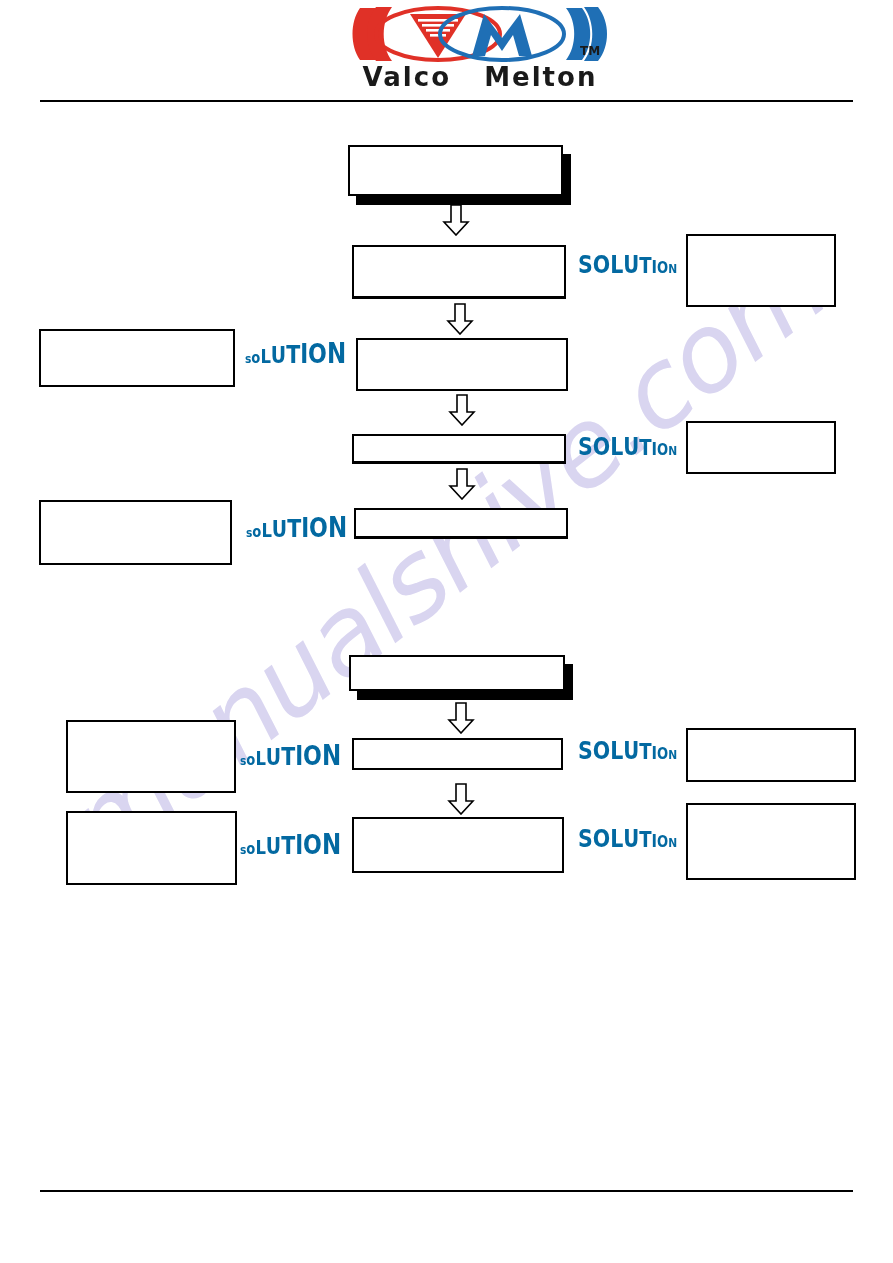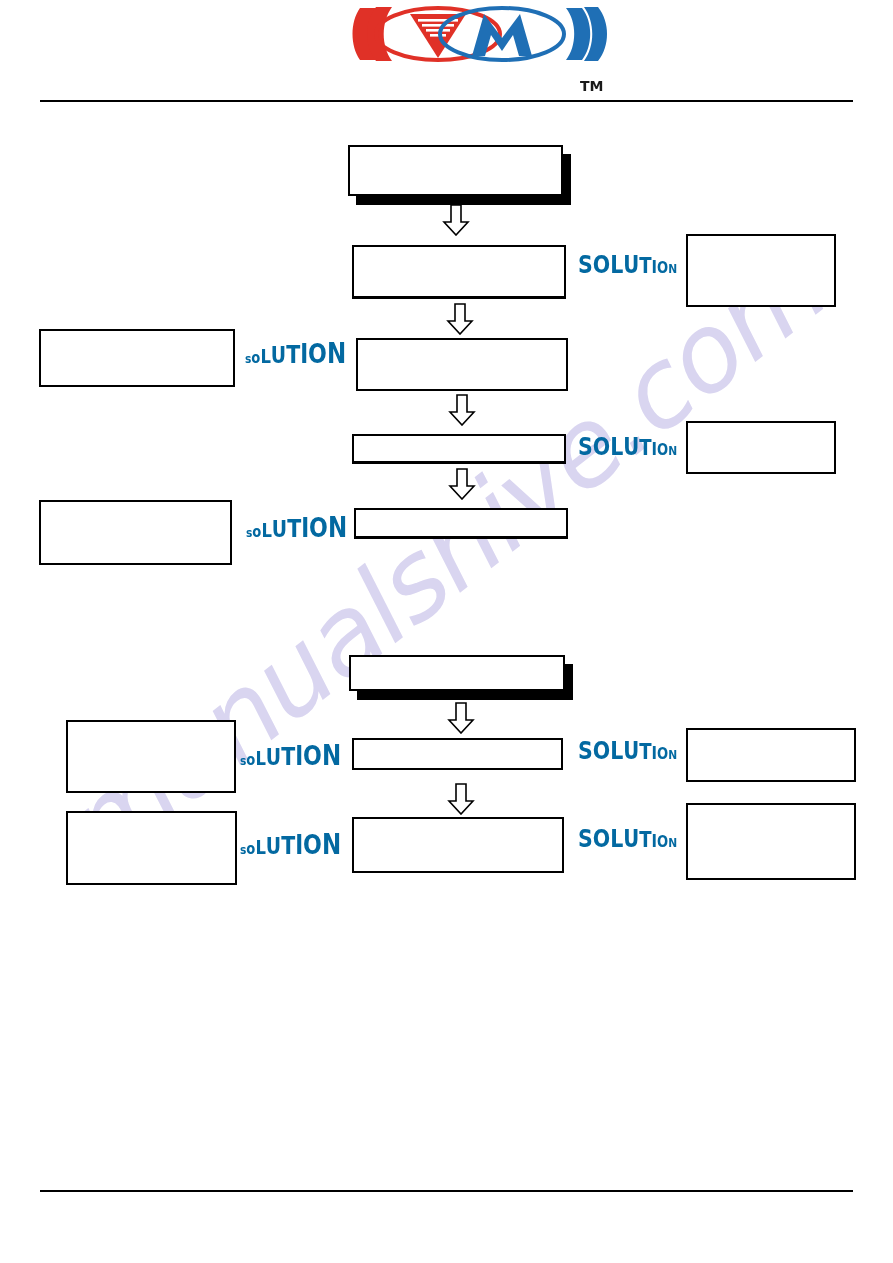--- a/index.html
+++ b/index.html
@@ -57,23 +57,23 @@
     font-family: "DejaVu Sans", sans-serif;
     font-weight: bold;
     font-size: 26px;
     letter-spacing: 2px;
     color: #1a1a1a;
     white-space: nowrap;
   }
   .tm-mark {
     position: absolute;
     left: 228px;
-    top: 74px;
+    top: 40px;
     font-family: "DejaVu Sans", sans-serif;
-    font-size: 14px;
+    font-size: 12px;
     font-weight: bold;
     color: #1a1a1a;
   }
 
   .rule {
     position: absolute;
     background: #000000;
     z-index: 2;
   }
   .rule-top { left: 40px; top: 100px; width: 813px; height: 2px; }
@@ -207,20 +207,24 @@
       <rect x="74" y="25" width="24" height="2.6" fill="#ffffff"></rect>
       <rect x="78" y="30" width="16" height="2.6" fill="#ffffff"></rect>
 
       <ellipse cx="150" cy="30" rx="62" ry="26" fill="none" stroke="#1f6fb5" stroke-width="4"></ellipse>
 
       <path d="M120 52 L 132 10 L 150 34 L 168 10 L 180 52 L 167 52 L 161 31 L 150 47 L 139 31 L 133 52 Z" fill="#1f6fb5"></path>
 
       <path d="M230 4 C 241 18, 241 42, 230 56 L 214 56 C 225 42, 225 18, 214 4 Z" fill="#1f6fb5"></path>
       <path d="M246 3 C 258 18, 258 42, 246 57 L 232 57 C 243 42, 243 18, 232 3 Z" fill="#1f6fb5"></path>
     </svg>
+    <div class="logo-text">
+      <span>Valco</span>
+      &nbsp;&nbsp;<span>Melton</span>
+    </div>
     <div class="tm-mark">TM</div>
   </div>
 
   <div class="rule rule-top"></div>
   <div class="rule rule-bottom"></div>
 
   <div class="shadow-box" style="left:348px; top:145px; width:215px; height:51px;">
     <div class="shadow-layer"></div>
     <div class="face"></div>
   </div>

